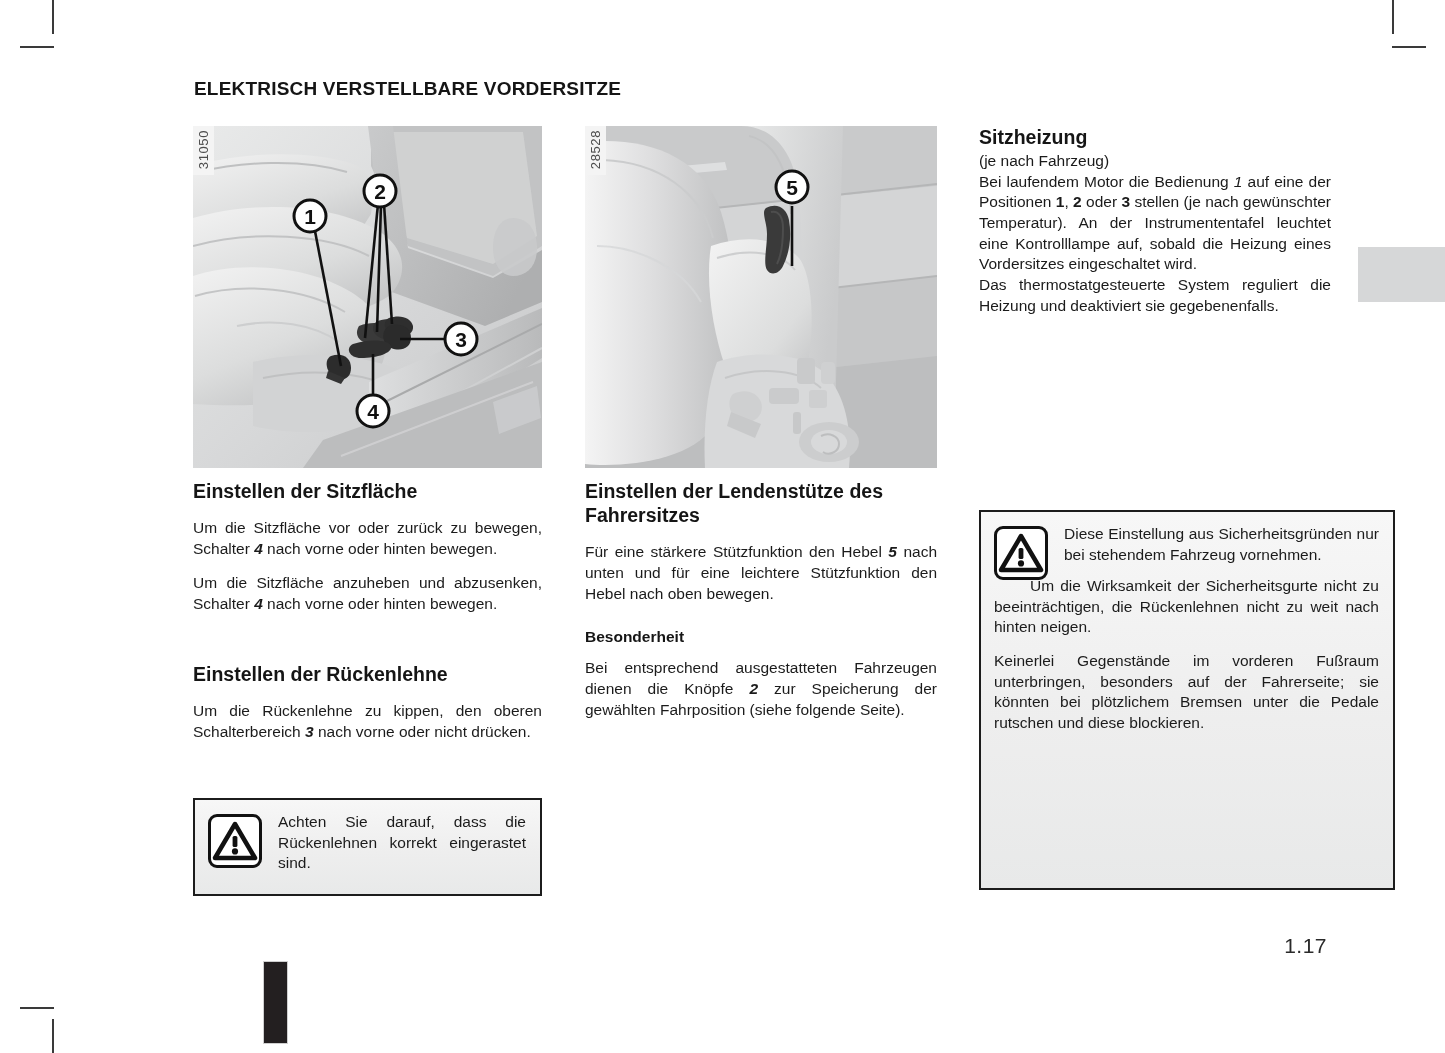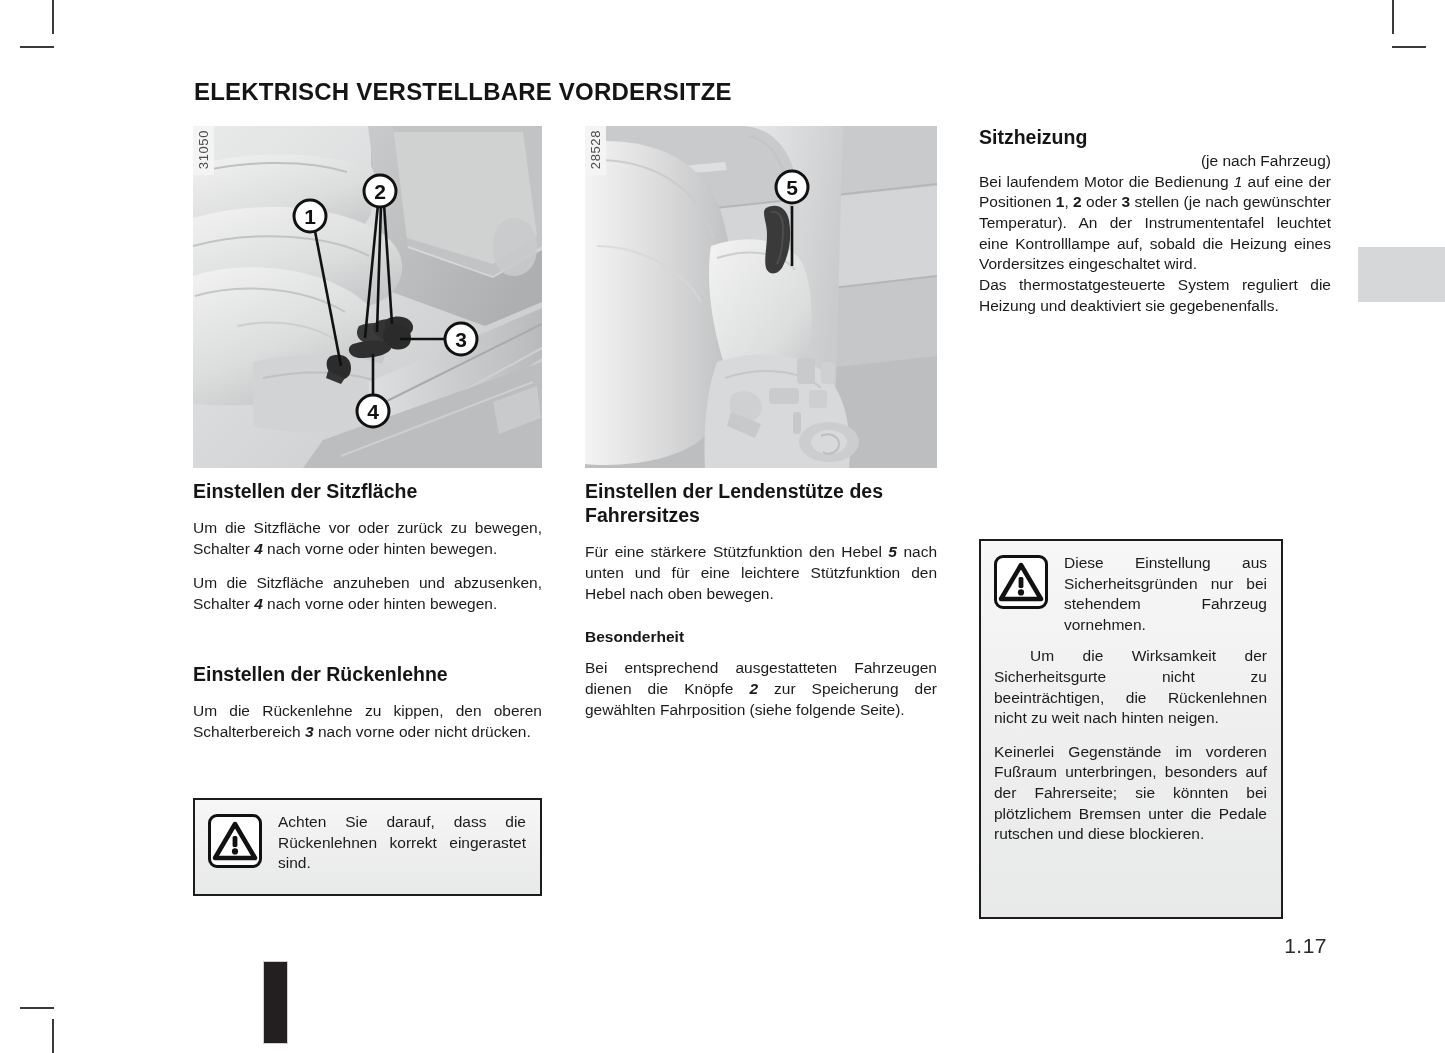--- a/index.html
+++ b/index.html
@@ -48,21 +48,21 @@
     background: #231f20;
     border: 1px solid #cfcfcf;
     box-sizing: border-box;
   }
 
   
   .page-title {
     position: absolute;
     left: 194px;
     top: 78px;
-    font-size: 24px;
+    font-size: 19px;
     font-weight: bold;
     letter-spacing: 0.2px;
     color: #151515;
   }
 
   
   .col { position: absolute; top: 126px; }
   .col-1 { left: 193px;  width: 349px; }
   .col-2 { left: 585px;  width: 352px; }
   .col-3 { left: 979px;  width: 352px; }
@@ -128,32 +128,32 @@
     font-weight: bold;
     margin: 0 0 2px 0;
     color: #151515;
   }
   p.tight {
     font-size: 15.5px;
     line-height: 1.335;
     margin: 0;
     text-align: justify;
   }
-  p.tight.nojust { text-align: right; }
+  p.tight.nojust { text-align: left; }
 
   
   .warnbox {
     position: absolute;
     box-sizing: border-box;
     border: 2px solid #1c1c1c;
     background: linear-gradient(180deg,#f7f7f7 0%, #eeeeee 55%, #e8e9e9 100%);
     padding: 12px 14px 12px 13px;
   }
   .warn-left  { left: 193px;  top: 798px; width: 349px; height: 98px; }
-  .warn-right { left: 979px;  top: 539px; width: 304px; height: 380px; }
+  .warn-right { left: 979px;  top: 510px; width: 416px; height: 380px; }
 
   .warn-inner { position: relative; }
   .warn-icon {
     position: absolute;
     left: 0; top: 2px;
     width: 54px; height: 54px;
     box-sizing: border-box;
     border: 3px solid #111;
     border-radius: 9px;
     background: #fff;

